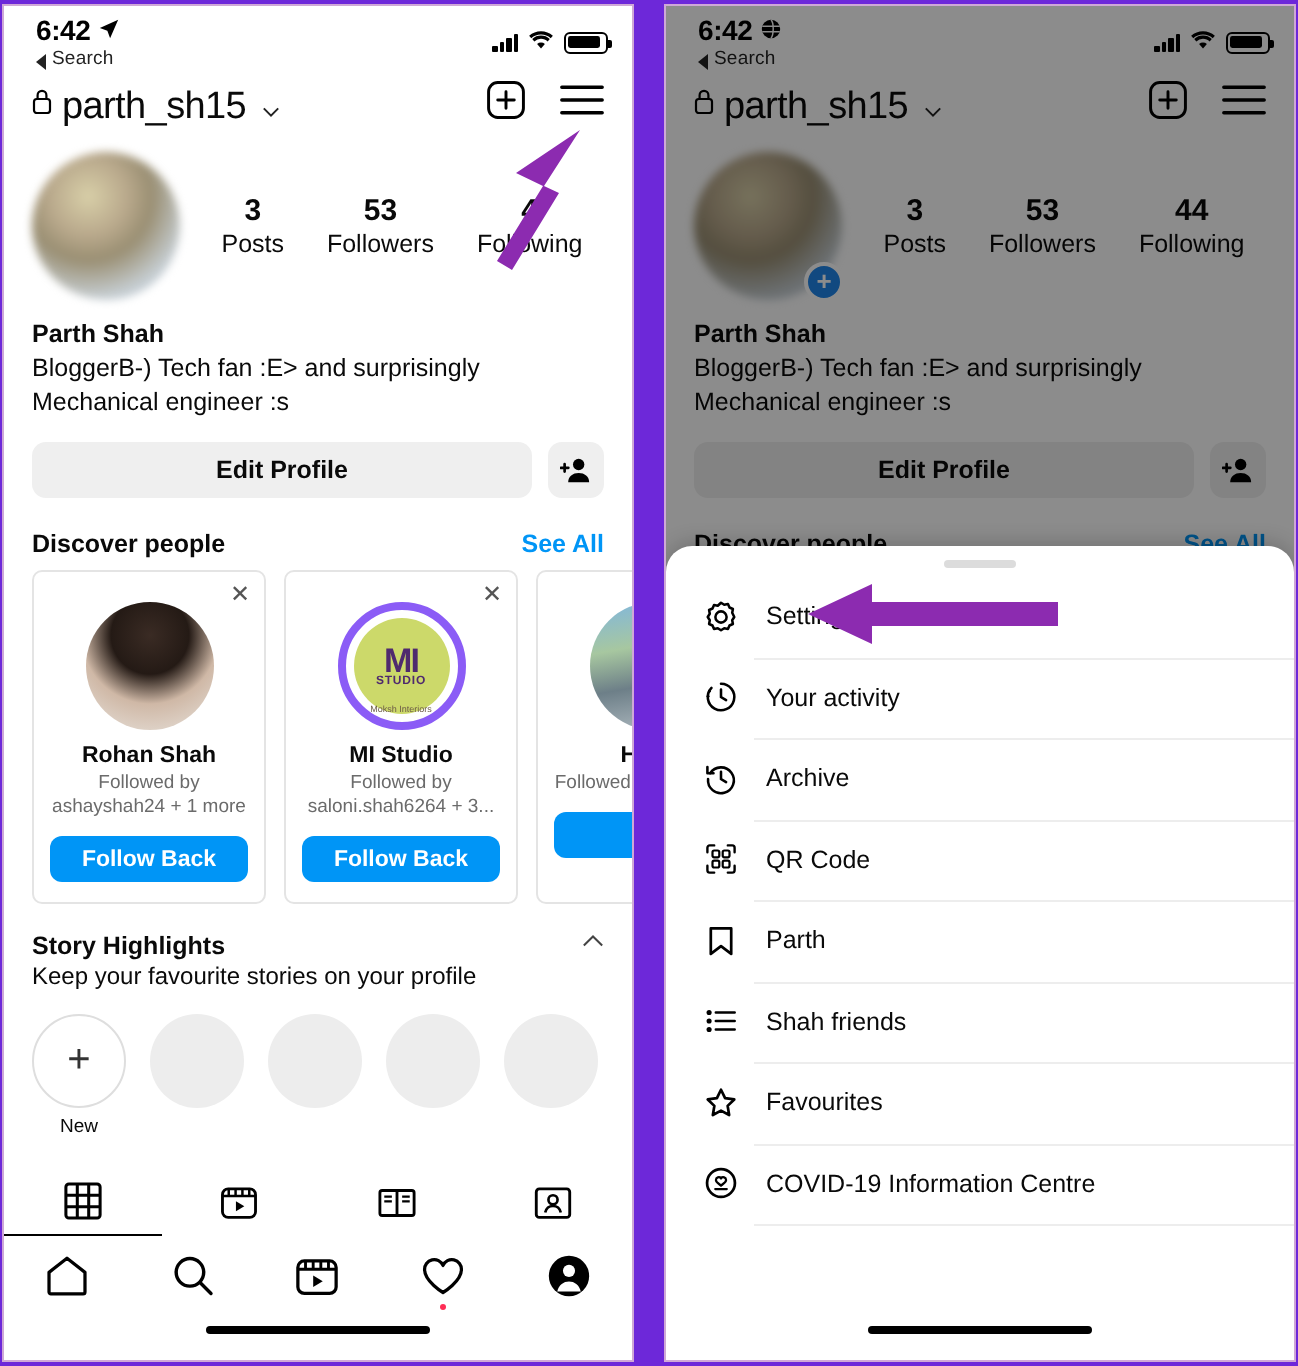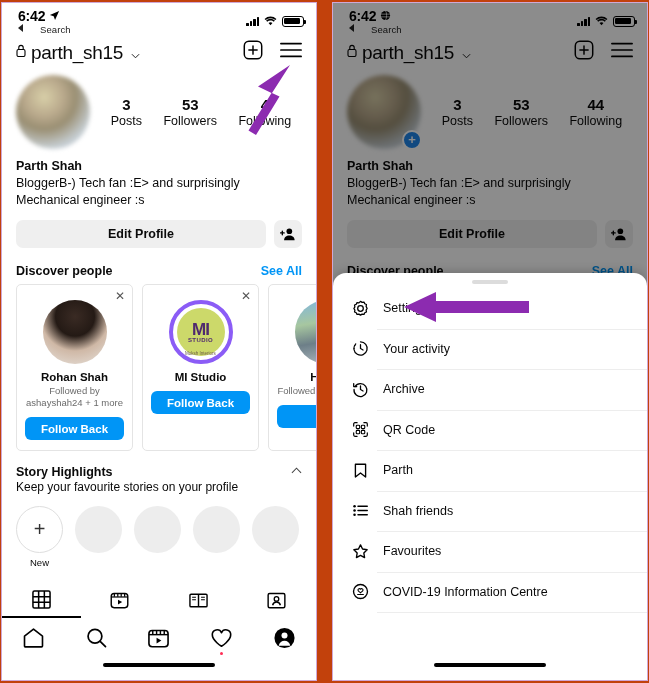--- a/index.html
+++ b/index.html
@@ -2,21 +2,21 @@
 <html><head>
 <meta charset="utf-8">
 <style>
   * { box-sizing: border-box; margin: 0; padding: 0; }
   html, body {
     width: 649px; height: 683px;
     background: #ffffff;
     font-family: "Liberation Sans", sans-serif;
     overflow: hidden;
   }
-  .stage { position: relative; width: 649px; height: 683px; background:#c2410c; }
+  .stage { position: relative; width: 649px; height: 683px; background:#6d28d9; }
 
   
   .panel {
     position: absolute;
     top: 2px;
     width: 316px;
     height: 679px;
     background: #fff;
     border: 1px solid #cfa8d6;
     overflow: hidden;
@@ -33,21 +33,21 @@
     padding: 4px 14px 0 16px;
   }
   .sb-time {
     font-size: 14px; font-weight: bold; color:#000;
     letter-spacing: -0.2px;
     display:inline-flex; align-items:center; gap:4px;
   }
   .sb-loc { display:inline-block; }
   .sb-back {
     font-size: 9.5px; color:#222; margin-top:-1px; letter-spacing:0.1px;
-    display:flex; align-items:flex-start; gap:16px;
+    display:flex; align-items:flex-end; gap:2px;
   }
   .sb-right {
     position:absolute; right: 12px; top: 9px;
     display:flex; align-items:center; gap:5px;
   }
   .bars { display:flex; align-items:flex-end; gap:1px; height:10px; }
   .bars i { display:block; width:2.5px; background:#000; border-radius:.5px; }
   .bars i:nth-child(1){ height:3.5px; }
   .bars i:nth-child(2){ height:5.5px; }
   .bars i:nth-child(3){ height:7.5px; }
@@ -342,20 +342,21 @@
         <div class="card">
           <div class="card-x">✕</div>
           <div class="card-av av-mi">
             <div class="mi-circ">
               <div class="mi-t1">MI</div>
               <div class="mi-t2">STUDIO</div>
             </div>
             <div class="mi-sub">Moksh Interiors</div>
           </div>
           <div class="card-name">MI Studio</div>
+          <div class="card-sub">Followed by saloni.shah6264 + 3...</div>
           <div class="follow-btn">Follow Back</div>
         </div>
         <div class="card">
           <div class="card-av av-harsh"></div>
           <div class="card-name">Harsh</div>
           <div class="card-sub">Followed by aarav_060</div>
           <div class="follow-btn">Fol</div>
         </div>
       </div>
 

